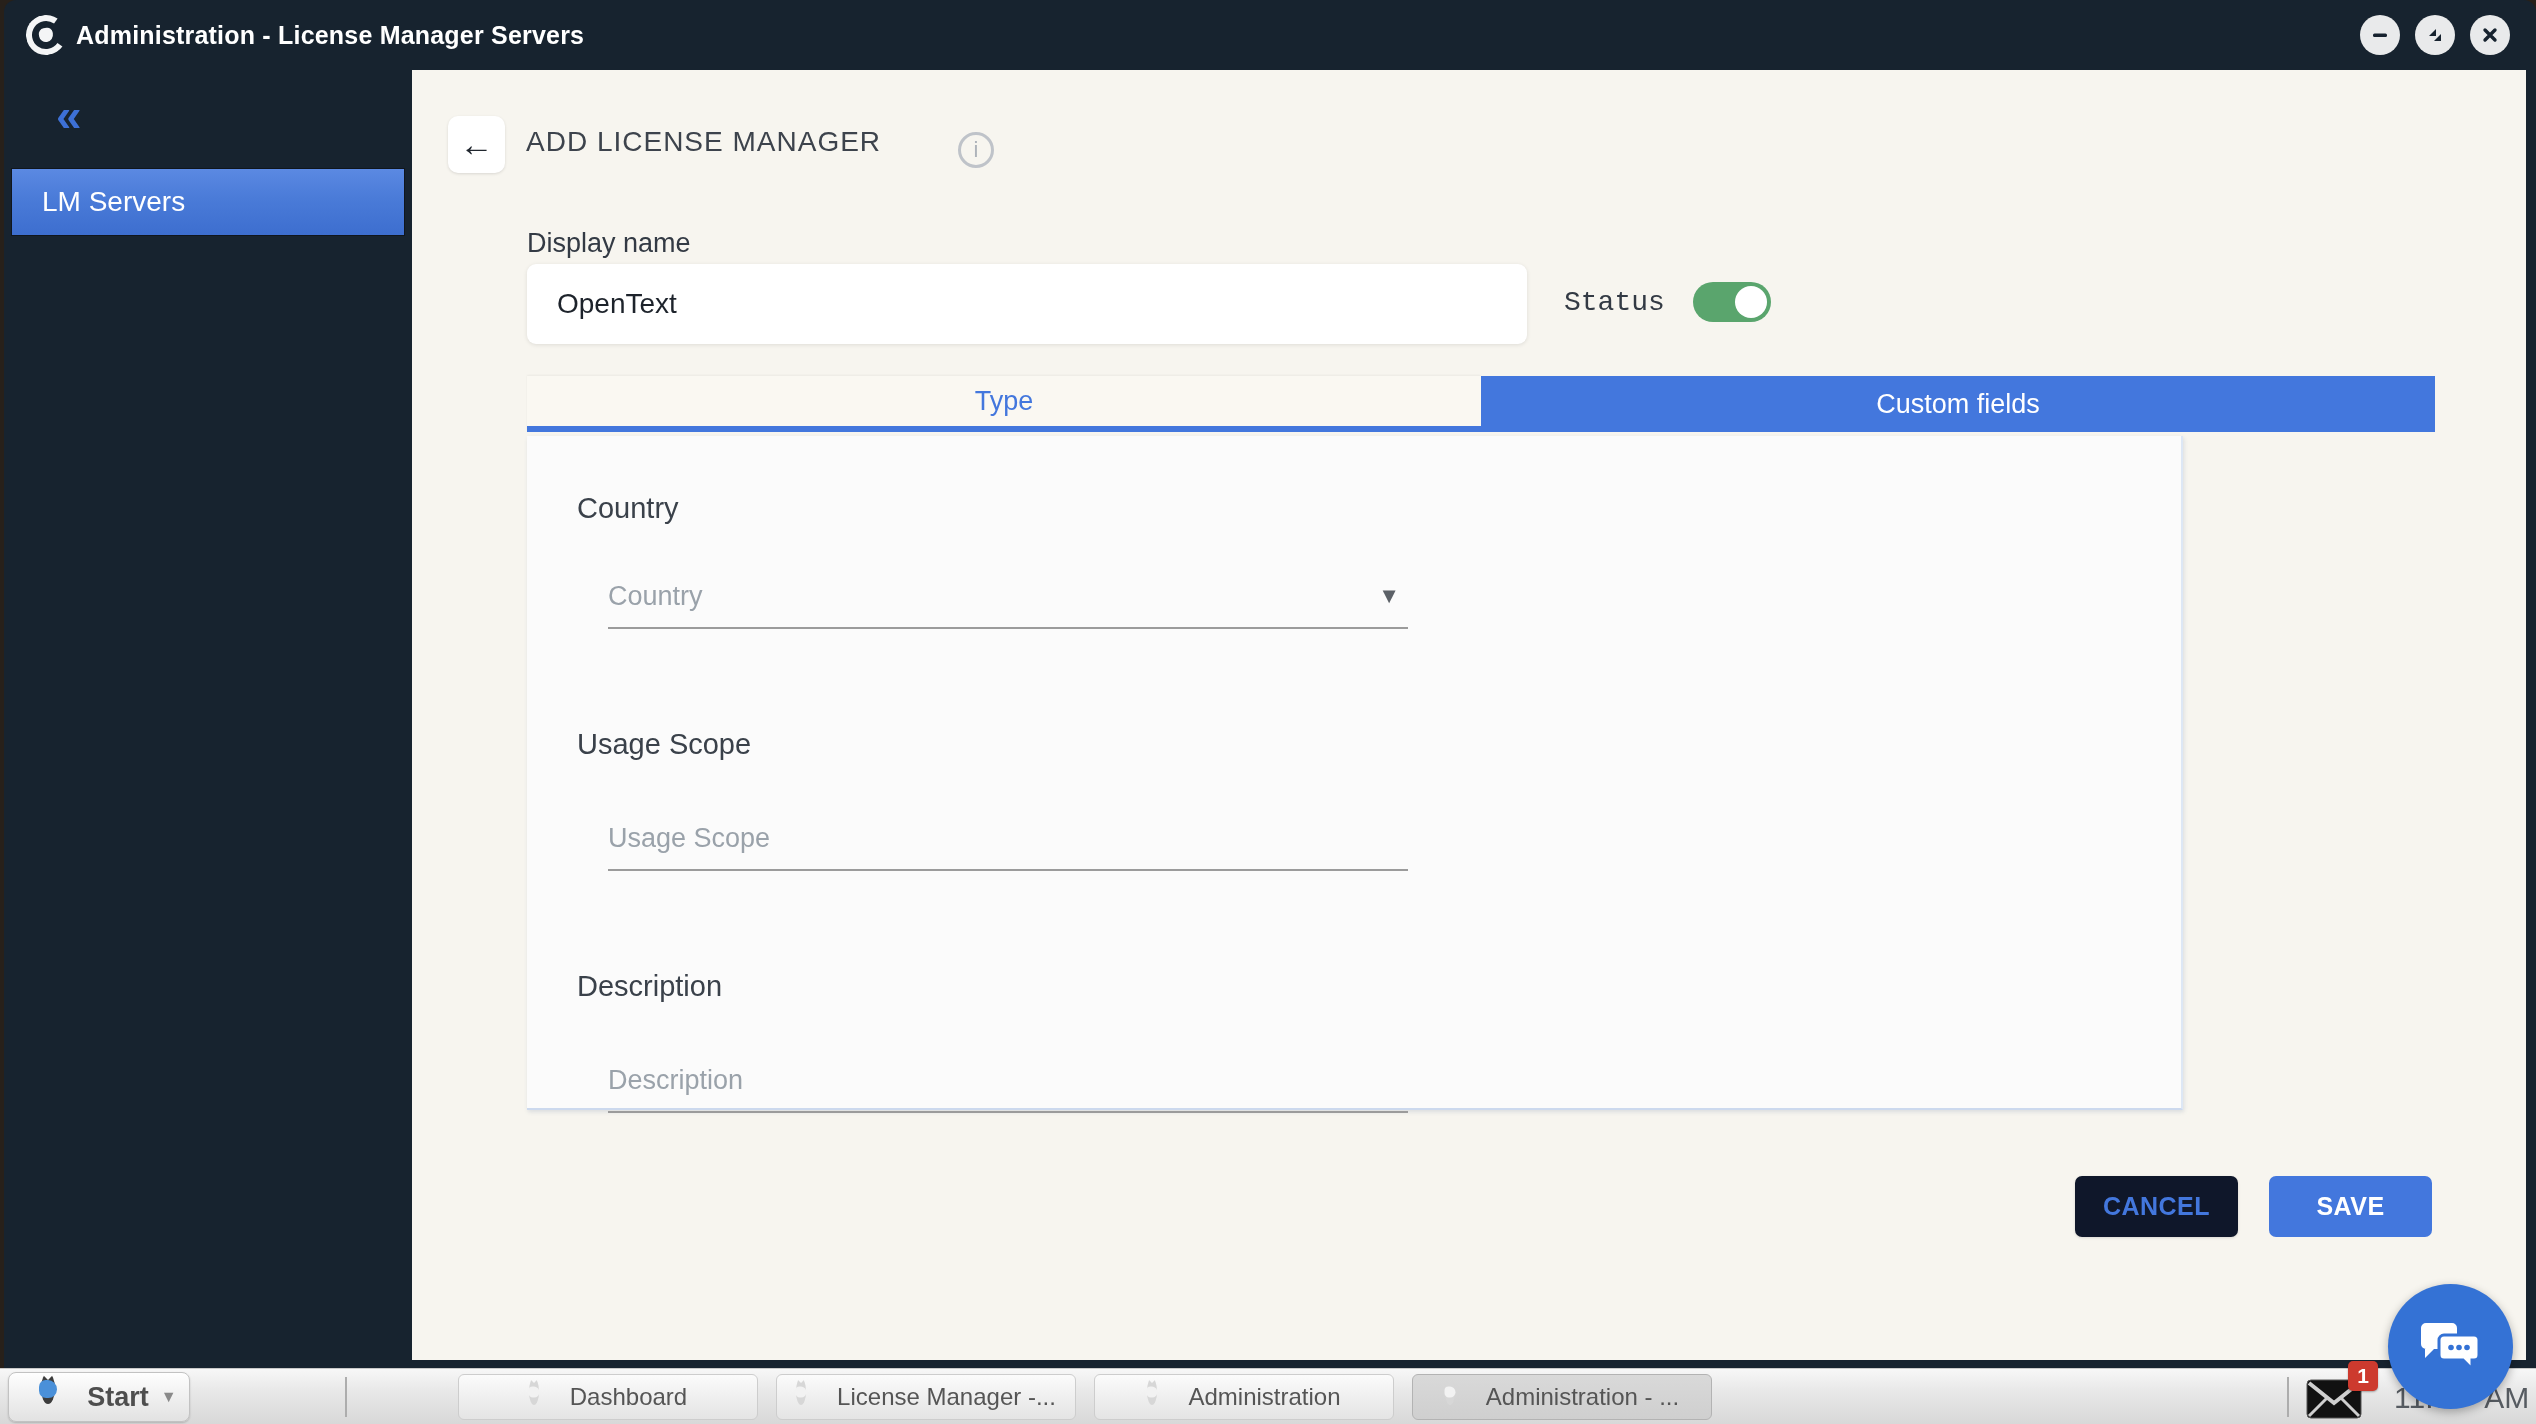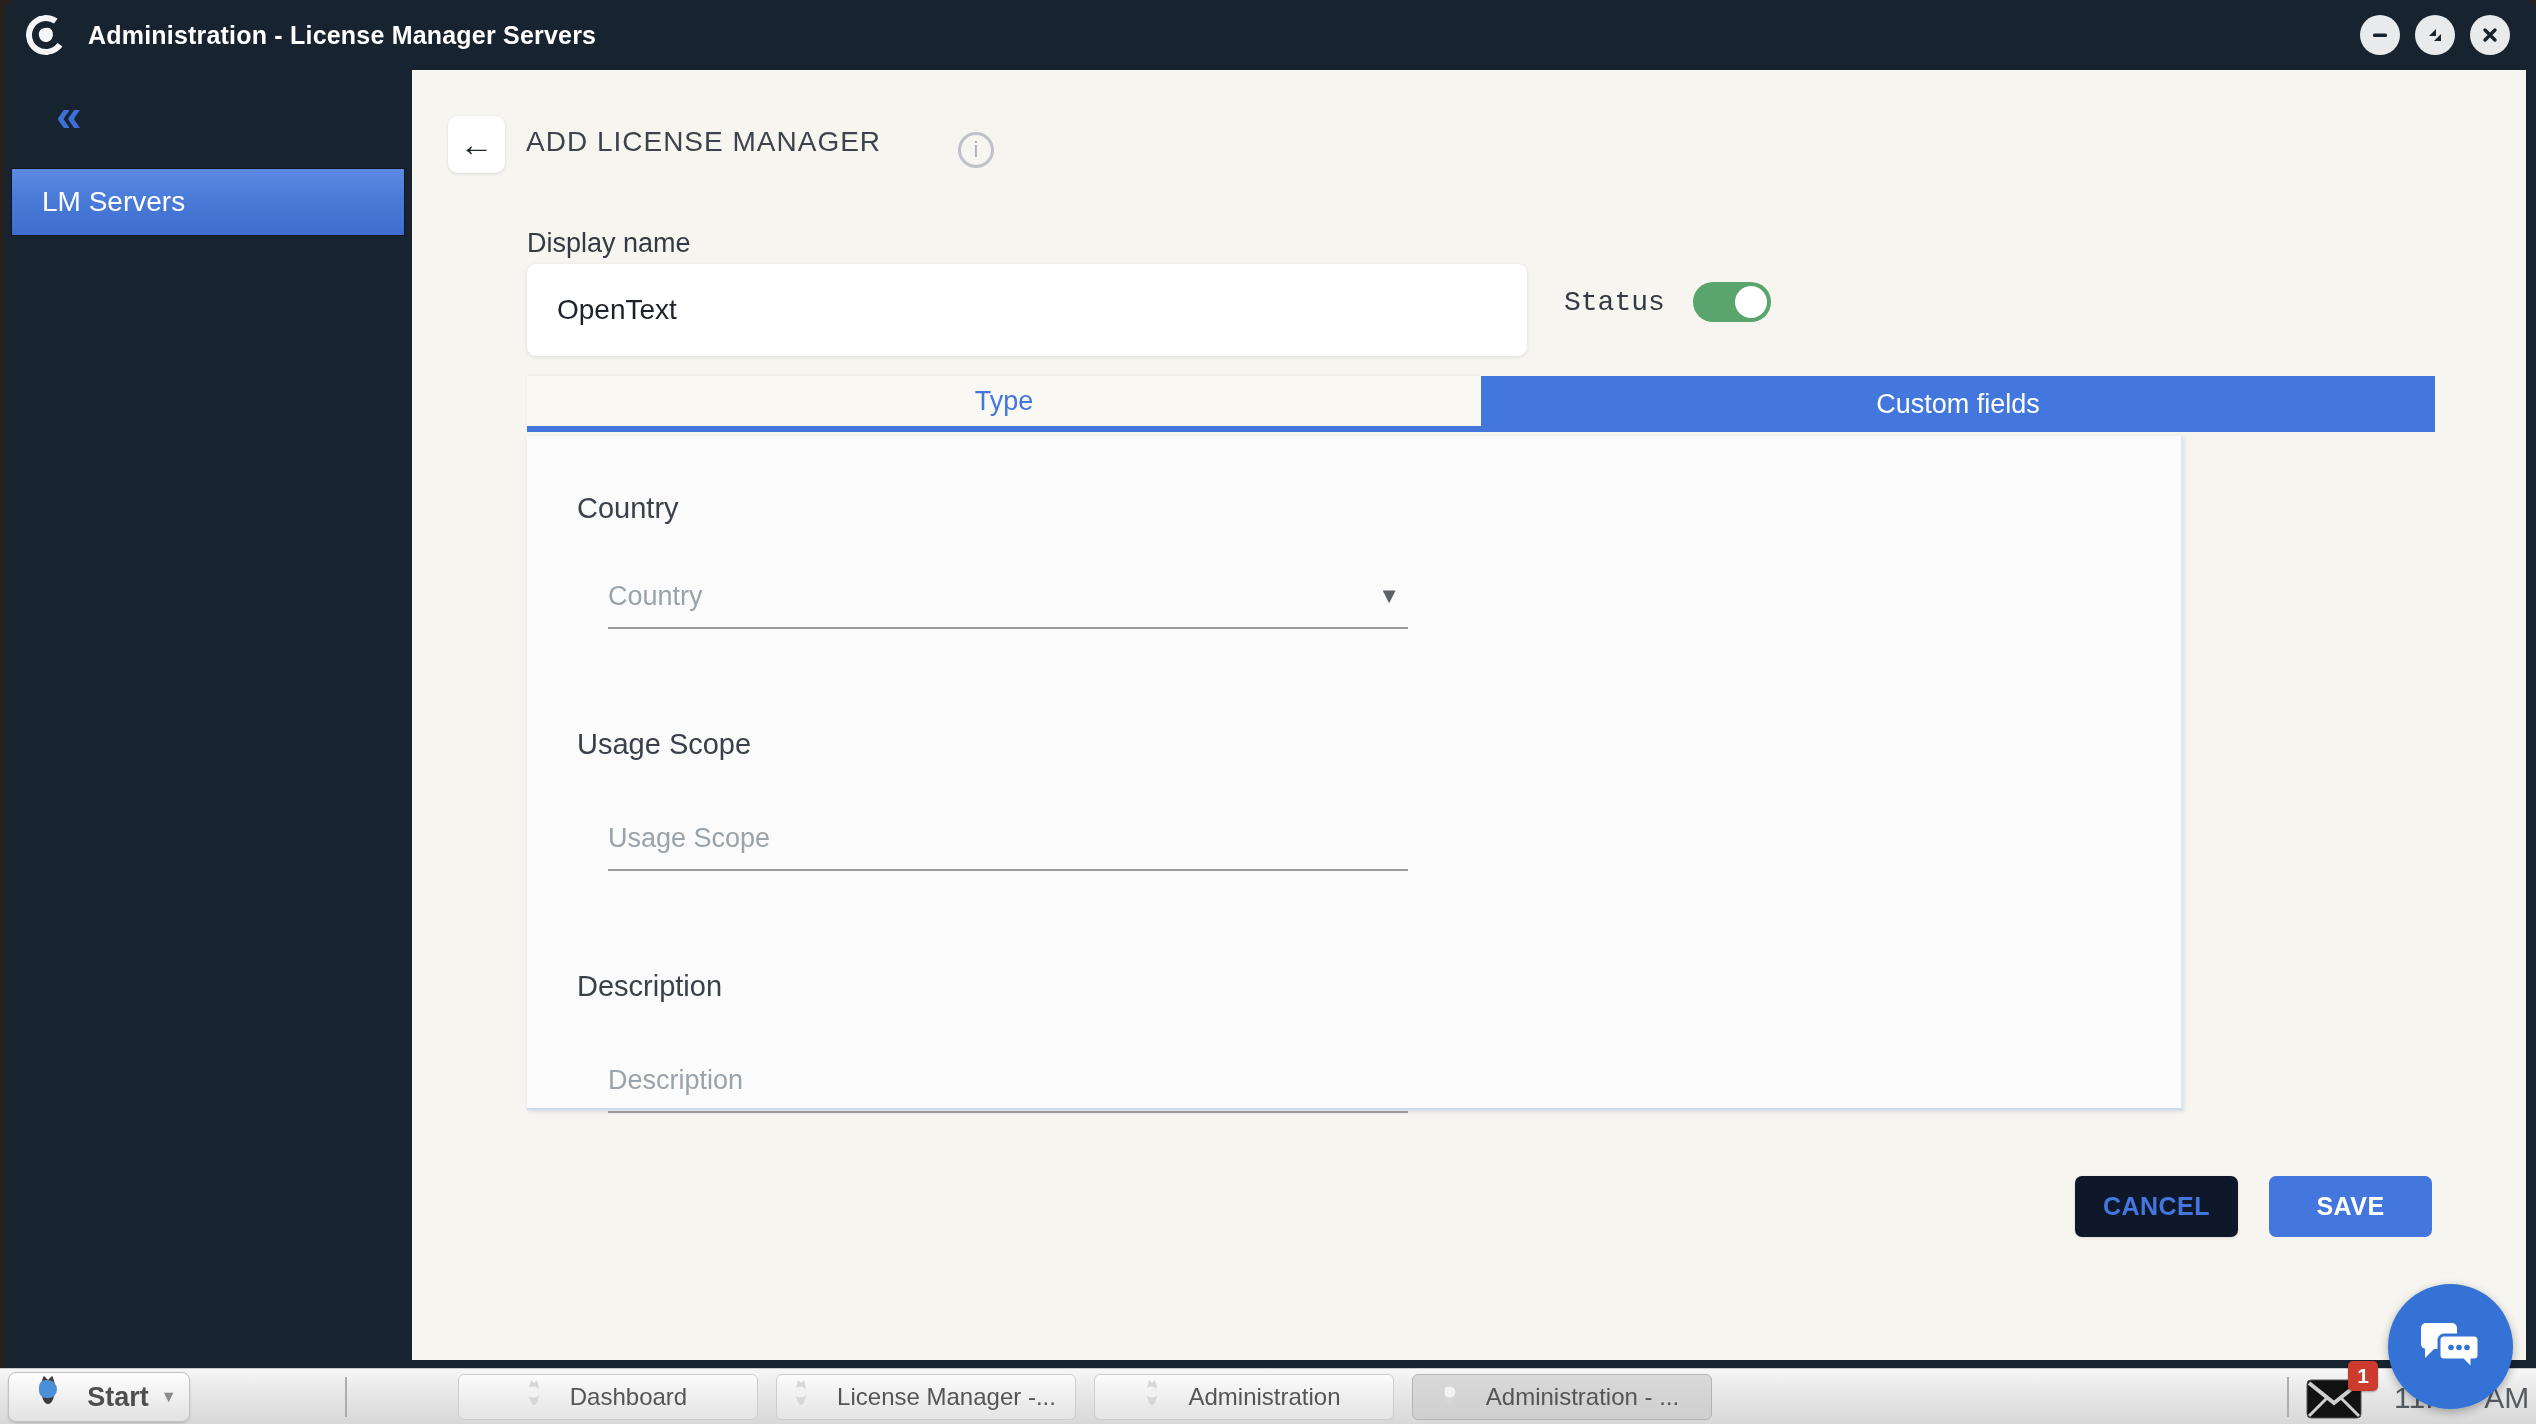--- a/index.html
+++ b/index.html
@@ -20,21 +20,21 @@
   .titlebar {
     height:70px; display:flex; align-items:center;
     padding:0 26px 0 22px; color:#fff;
   }
   .app-logo { width:40px; height:40px; position:relative; flex:0 0 auto; }
   .swirl { width:100%; height:100%; border-radius:50%; border:6px solid currentColor;
     border-top-color:transparent; transform:rotate(80deg); position:relative; }
   .swirl .dot { position:absolute; left:50%; top:50%; transform:translate(-50%,-50%);
     width:14px; height:14px; border-radius:42% 58% 55% 45%; background:currentColor; }
   .titlebar .app-logo { color:#f4f5f6; }
-  .win-title { font-size:25px; font-weight:bold; margin-left:22px; letter-spacing:.2px; }
+  .win-title { font-size:25px; font-weight:bold; margin-left:10px; letter-spacing:.2px; }
   .win-controls { margin-left:auto; display:flex; gap:15px; }
   .win-btn { width:40px; height:40px; border-radius:50%; background:#e9eaeb;
     display:flex; align-items:center; justify-content:center; cursor:pointer; }
   .win-btn svg { width:22px; height:22px; }
 
   .app-body { display:flex; height:1298px; }
 
   
   .sidebar { width:408px; flex:0 0 auto; padding-top:14px; }
   .collapse-btn { color:#3d70d6; font-size:46px; font-weight:bold; line-height:1;
@@ -53,21 +53,21 @@
     background:#fff; border-radius:10px; box-shadow:0 1px 3px rgba(0,0,0,.12);
     display:flex; align-items:center; justify-content:center;
     font-size:34px; color:#20262e; cursor:pointer; }
   .page-title { position:absolute; left:114px; top:56px; font-size:28px;
     color:#3d434c; letter-spacing:1px; }
   .info-icon { position:absolute; left:546px; top:62px; width:36px; height:36px;
     border:3px solid #bfc3c9; border-radius:50%; color:#aeb3ba; font-size:22px;
     display:flex; align-items:center; justify-content:center; font-style:normal; }
 
   .field-label-top { position:absolute; left:115px; top:158px; font-size:27px; color:#333a44; }
-  .name-input { position:absolute; left:115px; top:194px; width:1000px; height:92px;
+  .name-input { position:absolute; left:115px; top:194px; width:1000px; height:80px;
     background:#fff; border:none; border-radius:9px; box-shadow:0 1px 4px rgba(0,0,0,.10);
     font-size:28px; color:#1d232b; padding:0 30px;
     font-family:"Liberation Sans", sans-serif; }
 
   .status-row { position:absolute; left:1152px; top:212px; display:flex;
     align-items:center; gap:28px;font-family:Liberation Mono, monospace; }
   .status-label { font-size:28px; color:#333a44; }
   .toggle { width:78px; height:40px; border-radius:20px; background:#5aa56d;
     position:relative; cursor:pointer; }
   .toggle .knob { position:absolute; right:4px; top:4px; width:32px; height:32px;

